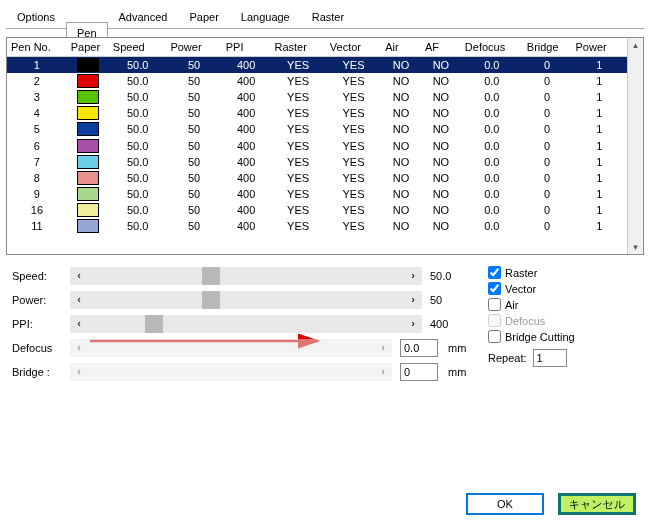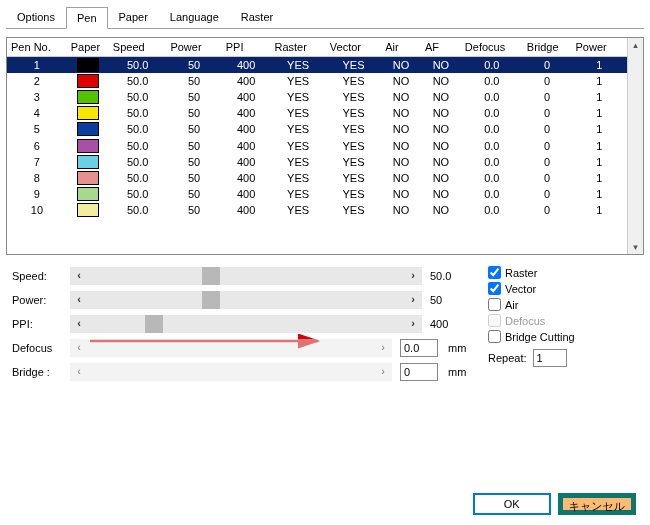--- a/index.html
+++ b/index.html
@@ -1,20 +1,20 @@
 <!DOCTYPE html>
 <html><head>
 <meta charset="utf-8">
 <style>
 * { box-sizing: border-box; font-family: "Segoe UI", "Meiryo UI", Tahoma, sans-serif; font-size: 11px; }
 body { margin: 0; background: #fff; width: 650px; height: 525px; position: relative; }
 .wrap { padding: 6px; }
 .tabs { display: flex; border-bottom: 1px solid #a0a0a0; }
 .tab { padding: 4px 10px; border: 1px solid transparent; border-bottom: none; background: #f0f0f0; margin-right: 0; cursor: pointer; }
-.tab.active { background: #fff; border: 1px solid #a0a0a0; border-bottom: 1px solid #fff; position: relative; top: 1px; }
+.tab.active { background: #fff; border: 1px solid #a0a0a0; border-bottom: 1px solid #fff; position: relative; top: 16px; }
 .tab:not(.active) { background: transparent; text-align: center; }
 .table-wrap { margin: 8px 0 6px 0; position: relative; border: 1px solid #888; height: 218px; display: flex; }
 .tbody-scroll { flex: 1; overflow: hidden; }
 table { border-collapse: collapse; width: 100%; table-layout: fixed; }
 th { text-align: left; font-weight: normal; padding: 3px 4px; border-bottom: 1px solid #ccc; background: #fff; }
 td { padding: 1px 4px; text-align: center; }
 td.penno { text-align: center; }
 tr.sel td { background: #0a246a; color: #fff; }
 .color-swatch { width: 22px; height: 14px; border: 1px solid #000; display: inline-block; vertical-align: middle; }
 .vscroll { width: 16px; background: #f0f0f0; border-left: 1px solid #ccc; display: flex; flex-direction: column; justify-content: space-between; align-items: center; padding: 2px 0; }
@@ -30,22 +30,22 @@
 .valcell { width: 44px; margin-left: 8px; }
 .valcell input { width: 38px; height: 18px; border: 1px solid #888; padding: 0 3px; }
 .valcell.static { line-height: 18px; }
 .unit { width: 26px; margin-left: 4px; }
 .checks { width: 150px; padding-top: 2px; }
 .crow { display: flex; align-items: center; margin: 3px 0; }
 .crow input[type=checkbox] { margin: 0 4px 0 0; }
 .crow.dis { color: #9a9a9a; }
 .repeat-row { display: flex; align-items: center; margin-top: 6px; }
 .repeat-row input { width: 34px; height: 18px; border: 1px solid #888; margin-left: 6px; padding: 0 3px; }
-.footer { position: absolute; bottom: 10px; right: 14px; display: flex; gap: 7px; }
-.footer button { min-width: 78px; height: 22px; background: #fdba74; border: 5px solid #0f766e; cursor: pointer; }
+.footer { position: absolute; bottom: 10px; right: 14px; display: flex; gap: 14px; }
+.footer button { min-width: 78px; height: 22px; background: #bef264; border: 3px solid #0f766e; cursor: pointer; }
 .footer button.ok { border: 2px solid #0078d7; background: #fff; }
 
 .arrow-overlay { position: absolute; pointer-events: none; }
 .col-penno { width: 54px; }
 .col-color { width: 38px; }
 .col-speed { width: 52px; }
 .col-power { width: 50px; }
 .col-ppi { width: 44px; }
 .col-raster { width: 50px; }
 .col-vector { width: 50px; }
@@ -55,20 +55,21 @@
 .col-bridge { width: 44px; }
 .col-repeat { width: 50px; }
 </style>
 </head>
 <body>
 
 <div class="wrap">
   <div class="tabs" id="tabs">
       <div class="tab">Options</div>
       <div class="tab active">Pen</div>
+      <div class="tab">Advanced</div>
       <div class="tab">Paper</div>
       <div class="tab">Language</div>
       <div class="tab">Raster</div>
     </div>
 
   <div class="table-wrap">
     <div class="tbody-scroll">
       <table>
         <colgroup>
           <col class="col-penno">
@@ -221,22 +222,36 @@
               <td>400</td>
               <td>YES</td>
               <td>YES</td>
               <td>NO</td>
               <td>NO</td>
               <td>0.0</td>
               <td>0</td>
               <td>1</td>
             </tr>
             <tr>
-              <td class="penno">10</td>
+              <td class="penno">16</td>
               <td><span class="color-swatch" style="background: rgb(243, 238, 157);"></span></td>
+              <td>50.0</td>
+              <td>50</td>
+              <td>400</td>
+              <td>YES</td>
+              <td>YES</td>
+              <td>NO</td>
+              <td>NO</td>
+              <td>0.0</td>
+              <td>0</td>
+              <td>1</td>
+            </tr>
+            <tr>
+              <td class="penno">11</td>
+              <td><span class="color-swatch" style="background: rgb(150, 166, 214);"></span></td>
               <td>50.0</td>
               <td>50</td>
               <td>400</td>
               <td>YES</td>
               <td>YES</td>
               <td>NO</td>
               <td>NO</td>
               <td>0.0</td>
               <td>0</td>
               <td>1</td>

